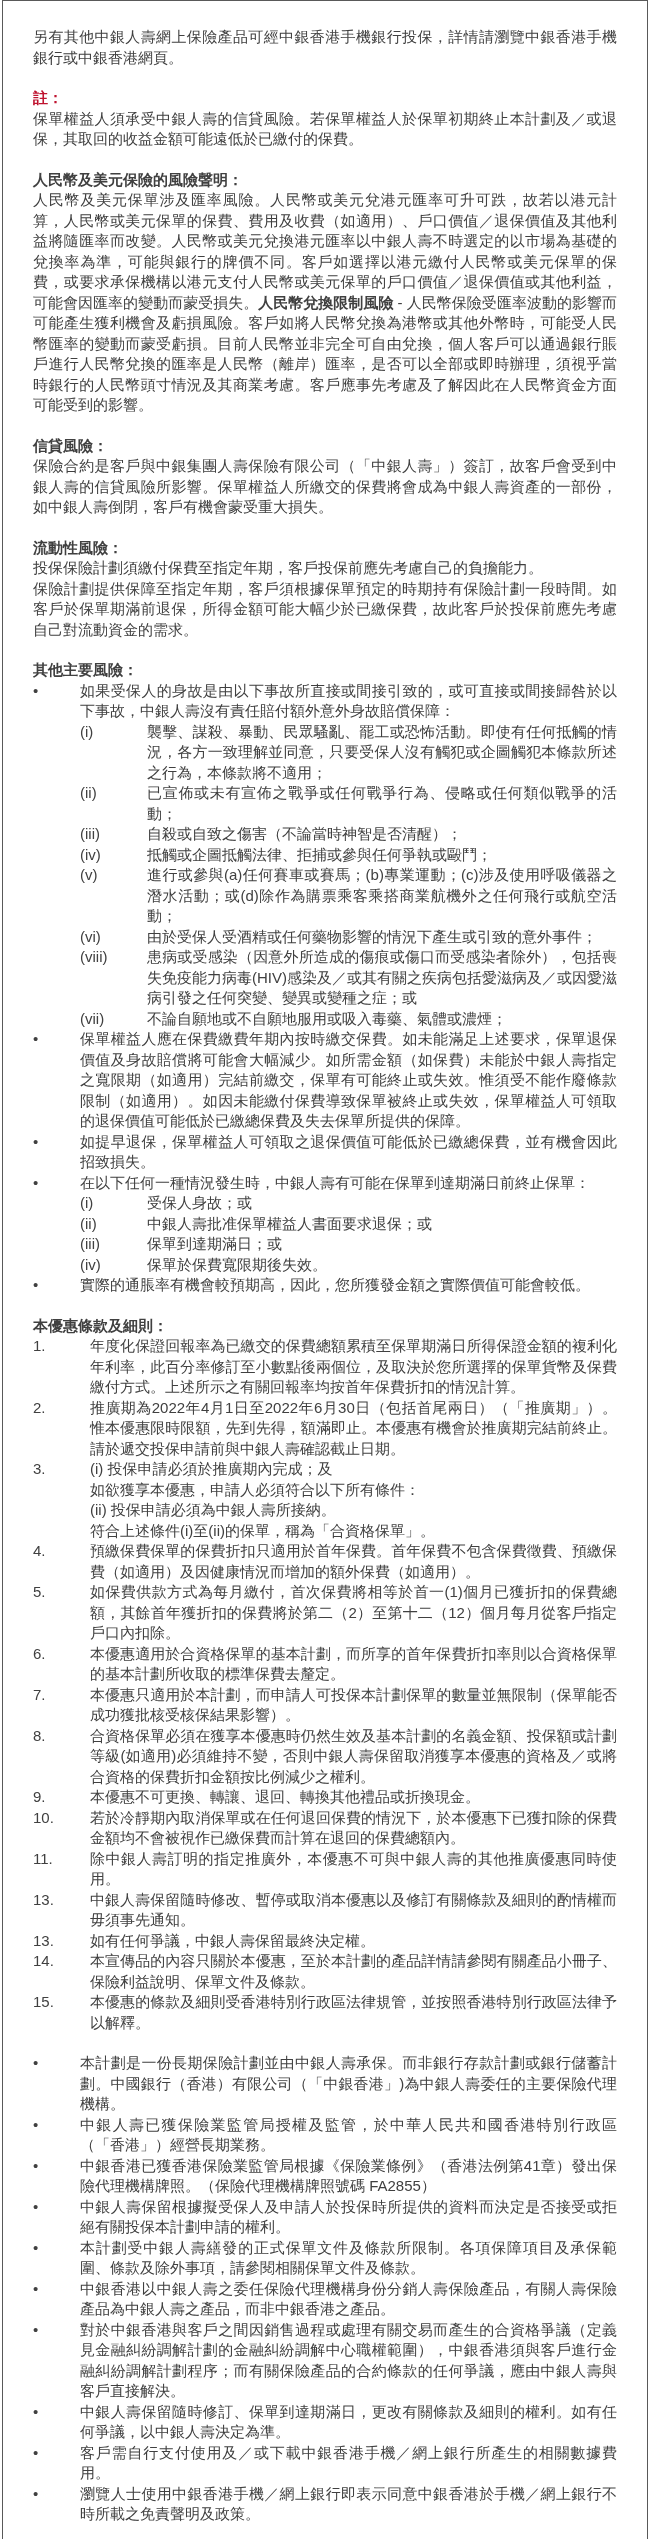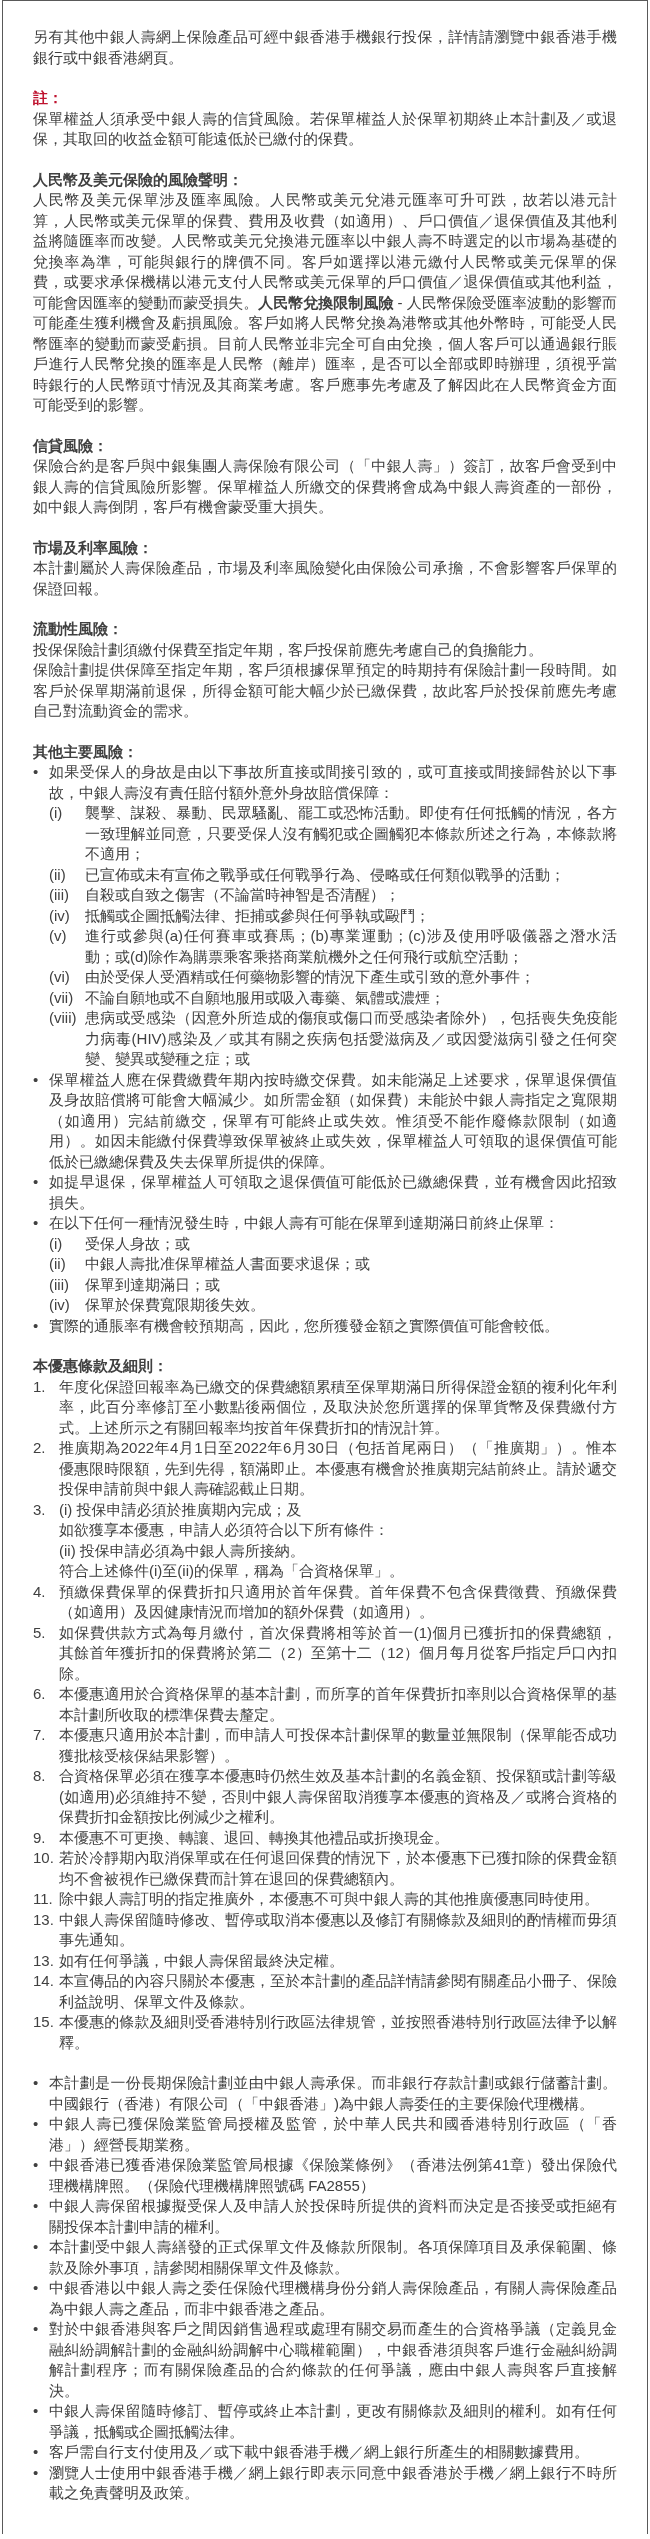--- a/index.html
+++ b/index.html
@@ -8,21 +8,21 @@
   .doc{margin:0 2px;border:1px solid #595959;border-bottom:none;min-height:2527px;
        box-sizing:border-box;padding:26px 30px 30px 30px;background:#fff;}
   .para,.li-text,.heading{font-size:15px;line-height:20.5px;text-align:justify;}
   .heading{font-weight:bold;}
   .red{color:#bf1430;}
   .section{margin-top:20px;}
   .list{margin:0;}
   .li{display:flex;align-items:flex-start;}
   .li .marker{flex:0 0 16px;font-size:15px;line-height:20.5px;}
   .li.decimal > .marker{flex:0 0 26px;}
-  .li-text{flex:1 1 auto;}
+  .li-text{flex:1 1 auto;margin-left:31px;}
   .sublist{margin-top:0;}
   .sublist .li .marker.roman{flex:0 0 36px;}
 </style>
 </head>
 <body>
 
 <div class="page">
   <div class="doc">
 
     <div class="para">另有其他中銀人壽網上保險產品可經中銀香港手機銀行投保，詳情請瀏覽中銀香港手機銀行或中銀香港網頁。</div>
@@ -34,24 +34,20 @@
         </section>
         <section class="section">
           <div class="heading">人民幣及美元保險的風險聲明：</div>
           <div class="para"><span>人民幣及美元保單涉及匯率風險。人民幣或美元兌港元匯率可升可跌，故若以港元計算，人民幣或美元保單的保費、費用及收費（如適用）、戶口價值／退保價值及其他利益將隨匯率而改變。人民幣或美元兌換港元匯率以中銀人壽不時選定的以市場為基礎的兌換率為準，可能與銀行的牌價不同。客戶如選擇以港元繳付人民幣或美元保單的保費，或要求承保機構以港元支付人民幣或美元保單的戶口價值／退保價值或其他利益，可能會因匯率的變動而蒙受損失。</span><b>人民幣兌換限制風險</b><span> - 人民幣保險受匯率波動的影響而可能產生獲利機會及虧損風險。客戶如將人民幣兌換為港幣或其他外幣時，可能受人民幣匯率的變動而蒙受虧損。目前人民幣並非完全可自由兌換，個人客戶可以通過銀行賬戶進行人民幣兌換的匯率是人民幣（離岸）匯率，是否可以全部或即時辦理，須視乎當時銀行的人民幣頭寸情況及其商業考慮。客戶應事先考慮及了解因此在人民幣資金方面可能受到的影響。</span></div>
         </section>
         <section class="section">
           <div class="heading">信貸風險：</div>
           <div class="para">保險合約是客戶與中銀集團人壽保險有限公司（「中銀人壽」）簽訂，故客戶會受到中銀人壽的信貸風險所影響。保單權益人所繳交的保費將會成為中銀人壽資產的一部份，如中銀人壽倒閉，客戶有機會蒙受重大損失。</div>
         </section>
         <section class="section">
-          <div class="heading">市場及利率風險：</div>
-          <div class="para">本計劃屬於人壽保險產品，市場及利率風險變化由保險公司承擔，不會影響客戶保單的保證回報。</div>
-        </section>
-        <section class="section">
           <div class="heading">流動性風險：</div>
           <div class="para">投保保險計劃須繳付保費至指定年期，客戶投保前應先考慮自己的負擔能力。</div>
           <div class="para">保險計劃提供保障至指定年期，客戶須根據保單預定的時期持有保險計劃一段時間。如客戶於保單期滿前退保，所得金額可能大幅少於已繳保費，故此客戶於投保前應先考慮自己對流動資金的需求。</div>
         </section>
         <section class="section">
           <div class="heading">其他主要風險：</div>
           <div class="list">
             <div class="li bullet">
               <span class="marker">•</span>
               <div class="li-text">
@@ -75,26 +71,26 @@
                   </div>
                   <div class="li sub">
                     <span class="marker roman">(v)</span>
                     <div class="li-text">進行或參與(a)任何賽車或賽馬；(b)專業運動；(c)涉及使用呼吸儀器之潛水活動；或(d)除作為購票乘客乘搭商業航機外之任何飛行或航空活動；</div>
                   </div>
                   <div class="li sub">
                     <span class="marker roman">(vi)</span>
                     <div class="li-text">由於受保人受酒精或任何藥物影響的情況下產生或引致的意外事件；</div>
                   </div>
                   <div class="li sub">
+                    <span class="marker roman">(viii)</span>
+                    <div class="li-text">患病或受感染（因意外所造成的傷痕或傷口而受感染者除外），包括喪失免疫能力病毒(HIV)感染及／或其有關之疾病包括愛滋病及／或因愛滋病引發之任何突變、變異或變種之症；或</div>
+                  </div>
+                  <div class="li sub">
                     <span class="marker roman">(vii)</span>
                     <div class="li-text">不論自願地或不自願地服用或吸入毒藥、氣體或濃煙；</div>
-                  </div>
-                  <div class="li sub">
-                    <span class="marker roman">(viii)</span>
-                    <div class="li-text">患病或受感染（因意外所造成的傷痕或傷口而受感染者除外），包括喪失免疫能力病毒(HIV)感染及／或其有關之疾病包括愛滋病及／或因愛滋病引發之任何突變、變異或變種之症；或</div>
                   </div>
                 </div>
               </div>
             </div>
             <div class="li bullet">
               <span class="marker">•</span>
               <div class="li-text">
                 <div>保單權益人應在保費繳費年期內按時繳交保費。如未能滿足上述要求，保單退保價值及身故賠償將可能會大幅減少。如所需金額（如保費）未能於中銀人壽指定之寬限期（如適用）完結前繳交，保單有可能終止或失效。惟須受不能作廢條款限制（如適用）。如因未能繳付保費導致保單被終止或失效，保單權益人可領取的退保價值可能低於已繳總保費及失去保單所提供的保障。</div>
               </div>
             </div>
@@ -274,21 +270,21 @@
             </div>
             <div class="li bullet">
               <span class="marker">•</span>
               <div class="li-text">
                 <div>對於中銀香港與客戶之間因銷售過程或處理有關交易而產生的合資格爭議（定義見金融糾紛調解計劃的金融糾紛調解中心職權範圍），中銀香港須與客戶進行金融糾紛調解計劃程序；而有關保險產品的合約條款的任何爭議，應由中銀人壽與客戶直接解決。</div>
               </div>
             </div>
             <div class="li bullet">
               <span class="marker">•</span>
               <div class="li-text">
-                <div>中銀人壽保留隨時修訂、暫停或終止本計劃，更改有關條款及細則的權利。如有任何爭議，抵觸或企圖抵觸法律。</div>
+                <div>中銀人壽保留隨時修訂、保單到達期滿日，更改有關條款及細則的權利。如有任何爭議，以中銀人壽決定為準。</div>
               </div>
             </div>
             <div class="li bullet">
               <span class="marker">•</span>
               <div class="li-text">
                 <div>客戶需自行支付使用及／或下載中銀香港手機／網上銀行所產生的相關數據費用。</div>
               </div>
             </div>
             <div class="li bullet">
               <span class="marker">•</span>

